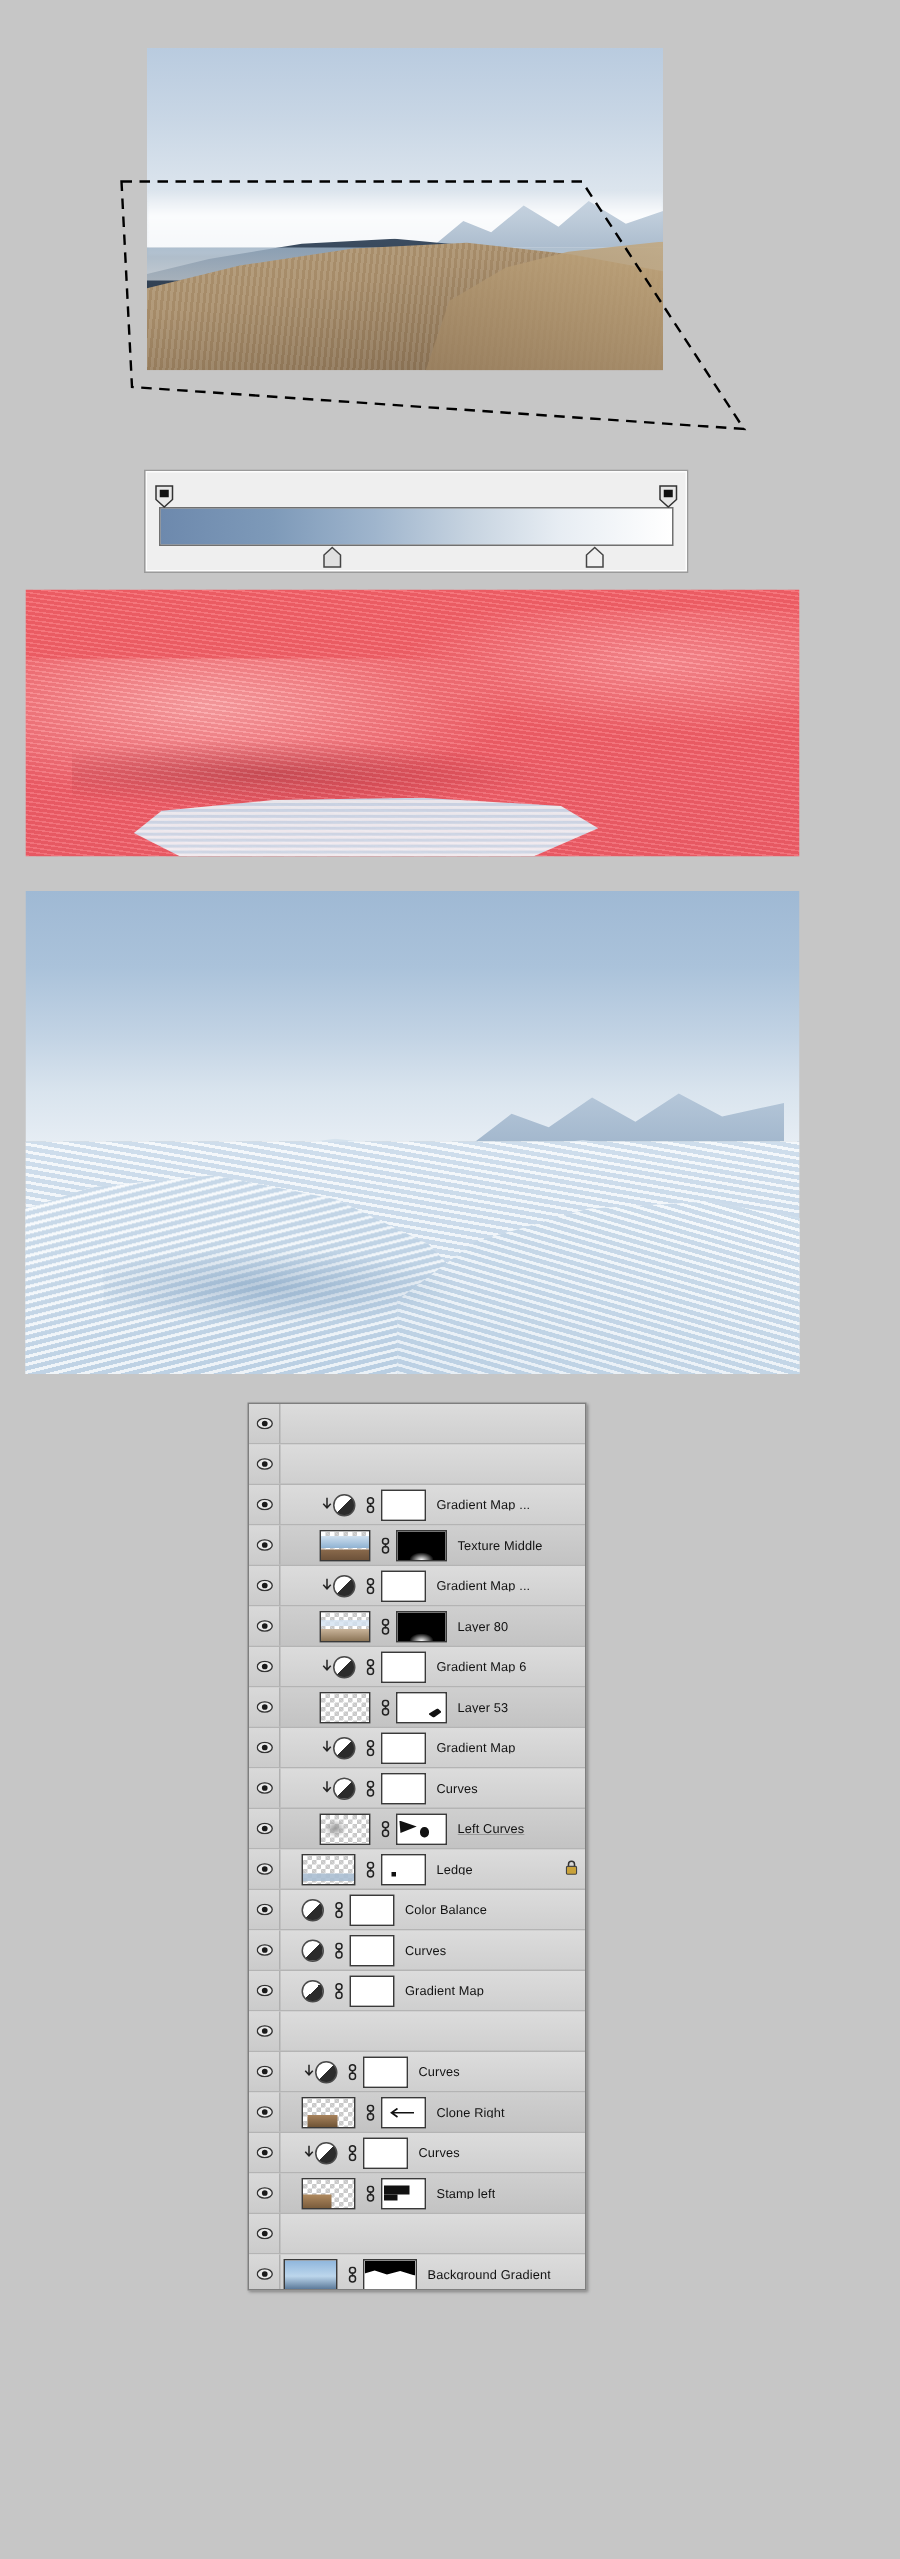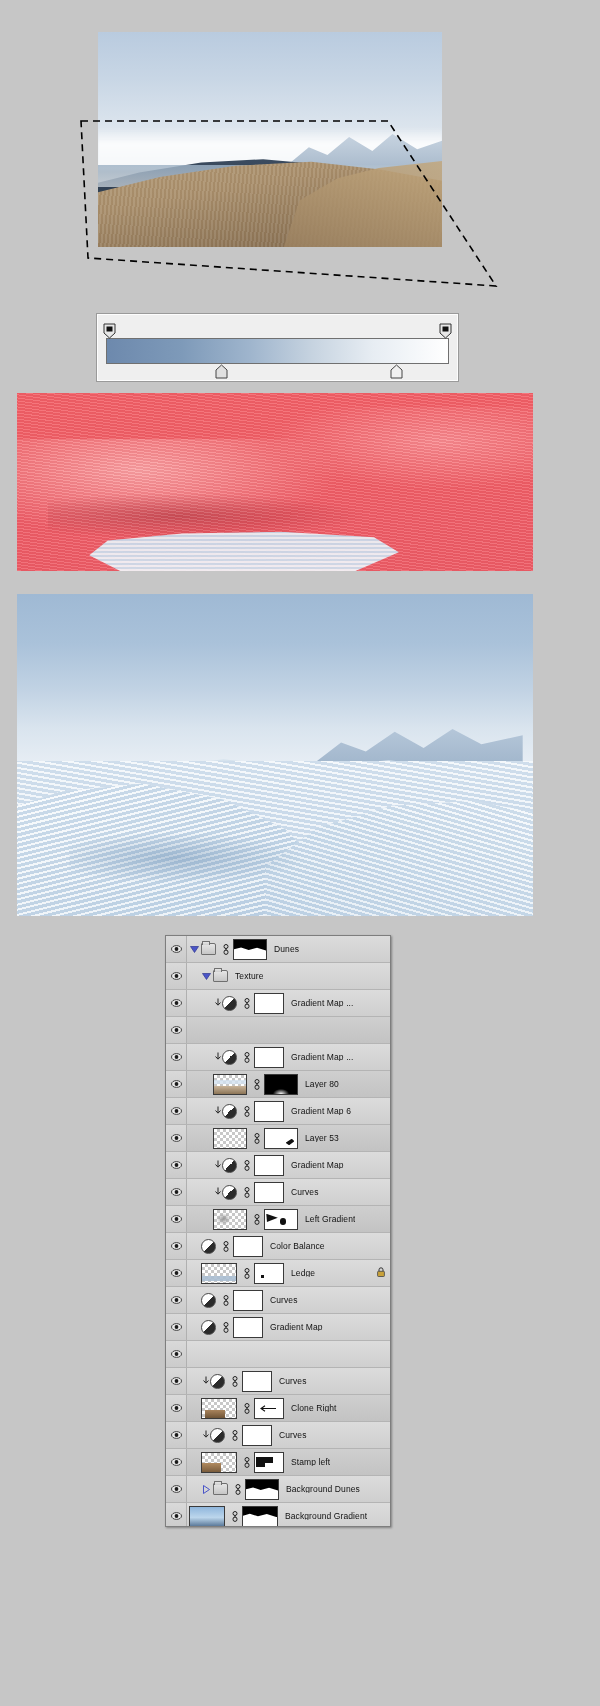--- a/index.html
+++ b/index.html
@@ -275,58 +275,27 @@
   </div>
 
   <div id="layers">
       <div class="lrow">
         <div class="eye">
           <svg width="11" height="8" viewBox="0 0 11 8">
             <ellipse cx="5.5" cy="4" rx="5" ry="3.4" fill="#e9e9e9" stroke="#333" stroke-width=".9"></ellipse>
             <circle cx="5.5" cy="4" r="1.9" fill="#1a1a1a"></circle>
           </svg>
         </div>
-        <div class="body">
-          <span class="ind" style="display:inline-block;width:0px"></span>
-          <span class="tri">
-            <svg width="9" height="7" viewBox="0 0 9 7">
-              <polygon points="0.5,0.5 8.5,0.5 4.5,6.5" fill="#4a55c8" stroke="#2f378f" stroke-width=".7"></polygon>
-            </svg>
-          </span>
-          <span class="folder"></span>
-          <span class="link">
-            <svg width="6" height="11" viewBox="0 0 6 11">
-              <rect x="1" y="0.5" width="4" height="4" rx="2" fill="none" stroke="#222" stroke-width="1"></rect>
-              <rect x="1" y="6" width="4" height="4.4" rx="2" fill="none" stroke="#222" stroke-width="1"></rect>
-              <line x1="3" y1="4" x2="3" y2="6.6" stroke="#222" stroke-width="1"></line>
-            </svg>
-          </span>
-          <div class="thumb w32">
-            <div class="mkwhite"></div>
-            <div style="position:absolute;left:0;top:0;width:100%;height:58%;background:#000;clip-path:polygon(0 0,100% 0,100% 100%,72% 74%,46% 96%,22% 72%,0 88%)"></div>
-          </div>
-          <span class="lbl">Dunes</span>
-        </div>
-      </div>
-      <div class="lrow">
-        <div class="eye">
-          <svg width="11" height="8" viewBox="0 0 11 8">
-            <ellipse cx="5.5" cy="4" rx="5" ry="3.4" fill="#e9e9e9" stroke="#333" stroke-width=".9"></ellipse>
-            <circle cx="5.5" cy="4" r="1.9" fill="#1a1a1a"></circle>
-          </svg>
-        </div>
-        <div class="body">
-          <span class="ind" style="display:inline-block;width:12px"></span>
-          <span class="tri">
-            <svg width="9" height="7" viewBox="0 0 9 7">
-              <polygon points="0.5,0.5 8.5,0.5 4.5,6.5" fill="#4a55c8" stroke="#2f378f" stroke-width=".7"></polygon>
-            </svg>
-          </span>
-          <span class="folder"></span>
-          <span class="lbl">Texture</span>
+      </div>
+      <div class="lrow">
+        <div class="eye">
+          <svg width="11" height="8" viewBox="0 0 11 8">
+            <ellipse cx="5.5" cy="4" rx="5" ry="3.4" fill="#e9e9e9" stroke="#333" stroke-width=".9"></ellipse>
+            <circle cx="5.5" cy="4" r="1.9" fill="#1a1a1a"></circle>
+          </svg>
         </div>
       </div>
       <div class="lrow">
         <div class="eye">
           <svg width="11" height="8" viewBox="0 0 11 8">
             <ellipse cx="5.5" cy="4" rx="5" ry="3.4" fill="#e9e9e9" stroke="#333" stroke-width=".9"></ellipse>
             <circle cx="5.5" cy="4" r="1.9" fill="#1a1a1a"></circle>
           </svg>
         </div>
         <div class="body">
@@ -347,20 +316,40 @@
           </div>
           <span class="lbl">Gradient Map ...</span>
         </div>
       </div>
       <div class="lrow sel">
         <div class="eye">
           <svg width="11" height="8" viewBox="0 0 11 8">
             <ellipse cx="5.5" cy="4" rx="5" ry="3.4" fill="#e9e9e9" stroke="#333" stroke-width=".9"></ellipse>
             <circle cx="5.5" cy="4" r="1.9" fill="#1a1a1a"></circle>
           </svg>
+        </div>
+        <div class="body">
+          <span class="ind" style="display:inline-block;width:24px"></span>
+          <div class="thumb w32">
+            <div class="checker"></div>
+            <div style="position:absolute;left:0;top:18%;width:100%;height:44%;background:linear-gradient(180deg,#cfe0ef,#8fb2d2)"></div>
+            <div style="position:absolute;left:0;bottom:0;width:100%;height:34%;background:linear-gradient(180deg,#8a6a4c,#6d523a)"></div>
+          </div>
+          <span class="link">
+            <svg width="6" height="11" viewBox="0 0 6 11">
+              <rect x="1" y="0.5" width="4" height="4" rx="2" fill="none" stroke="#222" stroke-width="1"></rect>
+              <rect x="1" y="6" width="4" height="4.4" rx="2" fill="none" stroke="#222" stroke-width="1"></rect>
+              <line x1="3" y1="4" x2="3" y2="6.6" stroke="#222" stroke-width="1"></line>
+            </svg>
+          </span>
+          <div class="thumb w32">
+            <div class="mkblack"></div>
+            <div style="position:absolute;left:24%;bottom:0;width:52%;height:26%;background:radial-gradient(ellipse at 50% 100%,#fff,rgba(255,255,255,0) 72%)"></div>
+          </div>
+          <span class="lbl u">Texture Middle</span>
         </div>
       </div>
       <div class="lrow">
         <div class="eye">
           <svg width="11" height="8" viewBox="0 0 11 8">
             <ellipse cx="5.5" cy="4" rx="5" ry="3.4" fill="#e9e9e9" stroke="#333" stroke-width=".9"></ellipse>
             <circle cx="5.5" cy="4" r="1.9" fill="#1a1a1a"></circle>
           </svg>
         </div>
         <div class="body">
@@ -532,44 +521,21 @@
               <rect x="1" y="0.5" width="4" height="4" rx="2" fill="none" stroke="#222" stroke-width="1"></rect>
               <rect x="1" y="6" width="4" height="4.4" rx="2" fill="none" stroke="#222" stroke-width="1"></rect>
               <line x1="3" y1="4" x2="3" y2="6.6" stroke="#222" stroke-width="1"></line>
             </svg>
           </span>
           <div class="thumb w32">
             <div class="mkwhite"></div>
             <div style="position:absolute;left:4%;top:22%;width:36%;height:44%;background:#111;clip-path:polygon(0 0,100% 48%,6% 100%)"></div>
             <div style="position:absolute;left:48%;top:46%;width:18%;height:34%;background:#111;border-radius:50%"></div>
           </div>
-          <span class="lbl u">Left Gradient</span>
-        </div>
-      </div>
-      <div class="lrow">
-        <div class="eye">
-          <svg width="11" height="8" viewBox="0 0 11 8">
-            <ellipse cx="5.5" cy="4" rx="5" ry="3.4" fill="#e9e9e9" stroke="#333" stroke-width=".9"></ellipse>
-            <circle cx="5.5" cy="4" r="1.9" fill="#1a1a1a"></circle>
-          </svg>
-        </div>
-        <div class="body">
-          <span class="ind" style="display:inline-block;width:12px"></span>
-          <span class="adj"></span>
-          <span class="link">
-            <svg width="6" height="11" viewBox="0 0 6 11">
-              <rect x="1" y="0.5" width="4" height="4" rx="2" fill="none" stroke="#222" stroke-width="1"></rect>
-              <rect x="1" y="6" width="4" height="4.4" rx="2" fill="none" stroke="#222" stroke-width="1"></rect>
-              <line x1="3" y1="4" x2="3" y2="6.6" stroke="#222" stroke-width="1"></line>
-            </svg>
-          </span>
-          <div class="thumb w28">
-            <div class="mkwhite"></div>
-          </div>
-          <span class="lbl">Color Balance</span>
+          <span class="lbl u">Left Curves</span>
         </div>
       </div>
       <div class="lrow">
         <div class="eye">
           <svg width="11" height="8" viewBox="0 0 11 8">
             <ellipse cx="5.5" cy="4" rx="5" ry="3.4" fill="#e9e9e9" stroke="#333" stroke-width=".9"></ellipse>
             <circle cx="5.5" cy="4" r="1.9" fill="#1a1a1a"></circle>
           </svg>
         </div>
         <div class="body">
@@ -609,20 +575,43 @@
           <span class="link">
             <svg width="6" height="11" viewBox="0 0 6 11">
               <rect x="1" y="0.5" width="4" height="4" rx="2" fill="none" stroke="#222" stroke-width="1"></rect>
               <rect x="1" y="6" width="4" height="4.4" rx="2" fill="none" stroke="#222" stroke-width="1"></rect>
               <line x1="3" y1="4" x2="3" y2="6.6" stroke="#222" stroke-width="1"></line>
             </svg>
           </span>
           <div class="thumb w28">
             <div class="mkwhite"></div>
           </div>
+          <span class="lbl">Color Balance</span>
+        </div>
+      </div>
+      <div class="lrow">
+        <div class="eye">
+          <svg width="11" height="8" viewBox="0 0 11 8">
+            <ellipse cx="5.5" cy="4" rx="5" ry="3.4" fill="#e9e9e9" stroke="#333" stroke-width=".9"></ellipse>
+            <circle cx="5.5" cy="4" r="1.9" fill="#1a1a1a"></circle>
+          </svg>
+        </div>
+        <div class="body">
+          <span class="ind" style="display:inline-block;width:12px"></span>
+          <span class="adj"></span>
+          <span class="link">
+            <svg width="6" height="11" viewBox="0 0 6 11">
+              <rect x="1" y="0.5" width="4" height="4" rx="2" fill="none" stroke="#222" stroke-width="1"></rect>
+              <rect x="1" y="6" width="4" height="4.4" rx="2" fill="none" stroke="#222" stroke-width="1"></rect>
+              <line x1="3" y1="4" x2="3" y2="6.6" stroke="#222" stroke-width="1"></line>
+            </svg>
+          </span>
+          <div class="thumb w28">
+            <div class="mkwhite"></div>
+          </div>
           <span class="lbl">Curves</span>
         </div>
       </div>
       <div class="lrow">
         <div class="eye">
           <svg width="11" height="8" viewBox="0 0 11 8">
             <ellipse cx="5.5" cy="4" rx="5" ry="3.4" fill="#e9e9e9" stroke="#333" stroke-width=".9"></ellipse>
             <circle cx="5.5" cy="4" r="1.9" fill="#1a1a1a"></circle>
           </svg>
         </div>
@@ -759,41 +748,20 @@
           <span class="lbl u">Stamp left</span>
         </div>
       </div>
       <div class="lrow">
         <div class="eye">
           <svg width="11" height="8" viewBox="0 0 11 8">
             <ellipse cx="5.5" cy="4" rx="5" ry="3.4" fill="#e9e9e9" stroke="#333" stroke-width=".9"></ellipse>
             <circle cx="5.5" cy="4" r="1.9" fill="#1a1a1a"></circle>
           </svg>
         </div>
-        <div class="body">
-          <span class="ind" style="display:inline-block;width:12px"></span>
-          <span class="tri">
-            <svg width="7" height="9" viewBox="0 0 7 9">
-              <polygon points="0.5,0.5 6.5,4.5 0.5,8.5" fill="none" stroke="#4a55c8" stroke-width="1"></polygon>
-            </svg>
-          </span>
-          <span class="folder"></span>
-          <span class="link">
-            <svg width="6" height="11" viewBox="0 0 6 11">
-              <rect x="1" y="0.5" width="4" height="4" rx="2" fill="none" stroke="#222" stroke-width="1"></rect>
-              <rect x="1" y="6" width="4" height="4.4" rx="2" fill="none" stroke="#222" stroke-width="1"></rect>
-              <line x1="3" y1="4" x2="3" y2="6.6" stroke="#222" stroke-width="1"></line>
-            </svg>
-          </span>
-          <div class="thumb w32">
-            <div class="mkwhite"></div>
-            <div style="position:absolute;left:0;top:0;width:100%;height:58%;background:#000;clip-path:polygon(0 0,100% 0,100% 100%,72% 74%,46% 96%,22% 72%,0 88%)"></div>
-          </div>
-          <span class="lbl">Background Dunes</span>
-        </div>
       </div>
       <div class="lrow">
         <div class="eye">
           <svg width="11" height="8" viewBox="0 0 11 8">
             <ellipse cx="5.5" cy="4" rx="5" ry="3.4" fill="#e9e9e9" stroke="#333" stroke-width=".9"></ellipse>
             <circle cx="5.5" cy="4" r="1.9" fill="#1a1a1a"></circle>
           </svg>
         </div>
         <div class="body">
           <span class="ind" style="display:inline-block;width:0px"></span>

